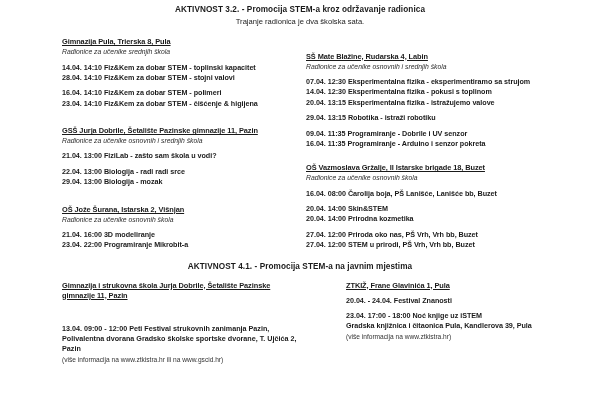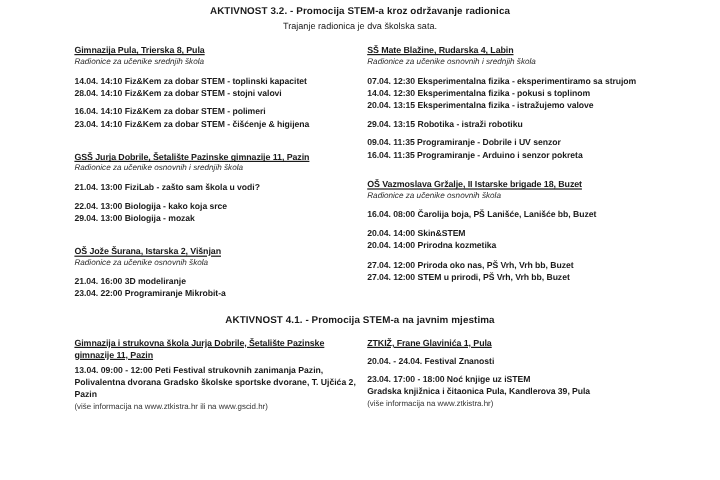--- a/index.html
+++ b/index.html
@@ -97,21 +97,21 @@
 </head>
 <body>
 
 <div class="page">
 
   <div style="padding-top:5px;">
     <div class="activity-title">AKTIVNOST 3.2. - Promocija STEM-a kroz održavanje radionica</div>
     <div class="activity-sub" style="margin-top:2px;">Trajanje radionica je dva školska sata.</div>
   </div>
 
-  <div class="cols" style="margin-top:11px;">
+  <div class="cols" style="margin-top:11px;align-items:flex-end;">
 
     <div class="col left">
 
       <div class="venue">
         <div class="venue-name">Gimnazija Pula, Trierska 8, Pula</div>
         <div class="venue-audience">Radionice za učenike srednjih škola</div>
         <div class="group">
           <div class="event">
             <span class="when">14.04. 14:10  </span>
             <span class="what">Fiz&amp;Kem za dobar STEM - toplinski kapacitet</span>
@@ -138,21 +138,21 @@
         <div class="venue-audience">Radionice za učenike osnovnih i srednjih škola</div>
         <div class="group">
           <div class="event">
             <span class="when">21.04. 13:00  </span>
             <span class="what">FiziLab - zašto sam škola u vodi?</span>
           </div>
         </div>
         <div class="group">
           <div class="event">
             <span class="when">22.04. 13:00  </span>
-            <span class="what">Biologija - kako koja srce</span>
+            <span class="what">Biologija - radi radi srce</span>
           </div>
           <div class="event">
             <span class="when">29.04. 13:00  </span>
             <span class="what">Biologija - mozak</span>
           </div>
         </div>
       </div>
 
       <div class="venue" style="margin-top:17px;">
         <div class="venue-name">OŠ Jože Šurana, Istarska 2, Višnjan</div>
@@ -239,26 +239,26 @@
         </div>
       </div>
 
     </div>
   </div>
 
   <div style="margin-top:11px;">
     <div class="activity-title">AKTIVNOST 4.1. - Promocija STEM-a na javnim mjestima</div>
   </div>
 
-  <div class="cols" style="margin-top:9px;">
+  <div class="cols" style="margin-top:9px;gap:40px;">
 
     <div class="col left">
       <div class="venue">
         <div class="venue-name">Gimnazija i strukovna škola Jurja Dobrile, Šetalište Pazinske gimnazije 11, Pazin</div>
-        <div class="group" style="margin-top:3px;">
+        <div class="group" style="margin-top:23px;">
           <div class="wrapline">13.04. 09:00 - 12:00 Peti Festival strukovnih zanimanja Pazin, Polivalentna dvorana Gradsko školske sportske dvorane, T. Ujčića 2, Pazin</div>
           <div class="note">(više informacija na www.ztkistra.hr ili na www.gscid.hr)</div>
         </div>
       </div>
     </div>
 
     <div class="col right">
       <div class="venue">
         <div class="venue-name">ZTKIŽ, Frane Glavinića 1, Pula</div>
         <div class="group">

